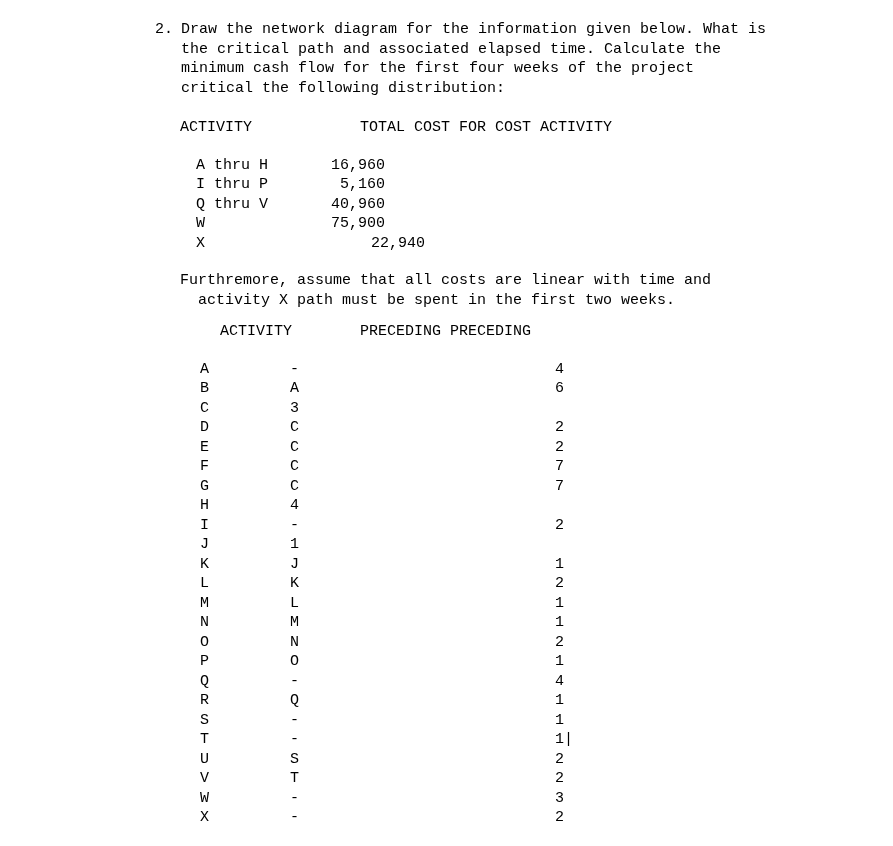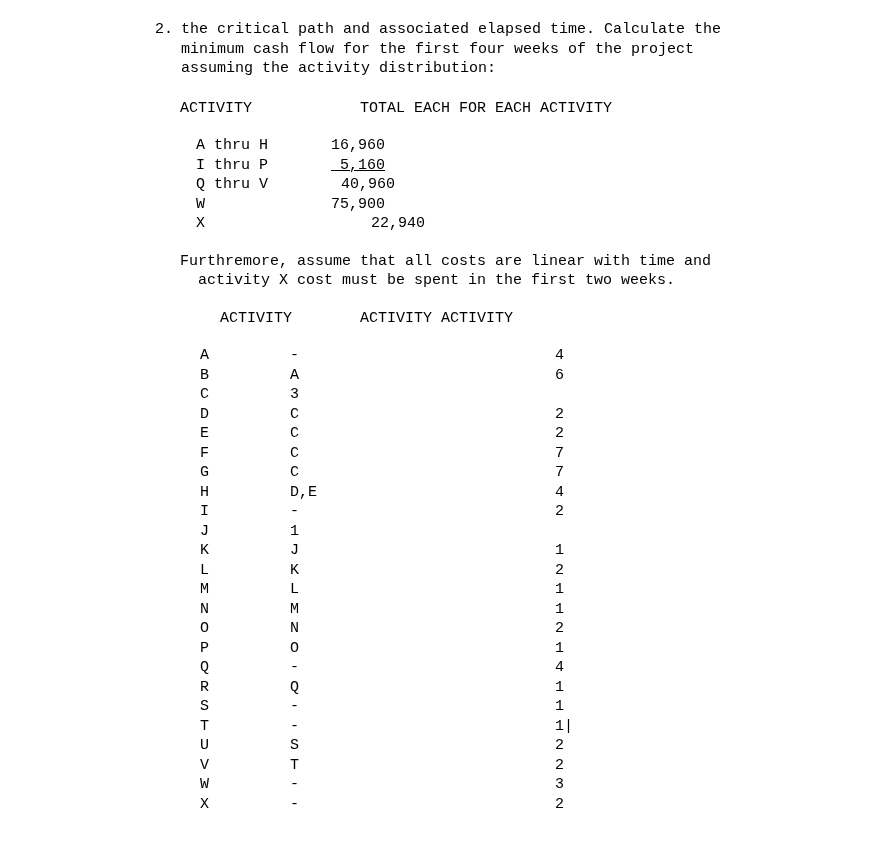--- a/index.html
+++ b/index.html
@@ -41,21 +41,21 @@
     }
     .cost-row {
       display: flex;
     }
     .cost-row .label {
       width: 135px;
       margin-left: 16px;
     }
     .furthermore {
       margin-top: 18px;
-      margin-bottom: 18px;
+      margin-bottom: 12px;
     }
     .furthermore .indent {
       margin-left: 18px;
     }
     .table-header {
       display: flex;
       margin-top: 0;
       margin-bottom: 18px;
     }
     .table-header .th1 {
@@ -80,62 +80,63 @@
     }
   </style>
 </head>
 <body>
 
 <div class="content">
 
   <div class="question-block">
     <div class="question-number">2.</div>
     <div class="question-text">
+      <div>Draw the network diagram for the information given below. What is</div>
       <div>the critical path and associated elapsed time. Calculate the</div>
       <div>minimum cash flow for the first four weeks of the project</div>
-      <div>assuming the activity distribution:</div>
+      <div>critical the following distribution:</div>
     </div>
   </div>
 
   <div class="section-header">
     <div class="col1">ACTIVITY</div>
-    <div>TOTAL EACH FOR EACH ACTIVITY</div>
+    <div>TOTAL COST FOR COST ACTIVITY</div>
   </div>
 
   <div id="cost-list">
       <div class="cost-row">
         <div class="label">A thru H</div>
         <div style="white-space: pre;">16,960</div>
       </div>
       <div class="cost-row">
         <div class="label">I thru P</div>
-        <div style="white-space: pre; text-decoration: underline;"> 5,160</div>
+        <div style="white-space: pre;"> 5,160</div>
       </div>
       <div class="cost-row">
         <div class="label">Q thru V</div>
-        <div style="white-space: pre; margin-left: 10px;">40,960</div>
+        <div style="white-space: pre;">40,960</div>
       </div>
       <div class="cost-row">
         <div class="label">W</div>
         <div style="white-space: pre;">75,900</div>
       </div>
       <div class="cost-row">
         <div class="label">X</div>
         <div style="white-space: pre; margin-left: 40px;">22,940</div>
       </div>
     </div>
 
   <div class="furthermore">
     <div>Furthremore, assume that all costs are linear with time and</div>
-    <div class="indent">activity X cost must be spent in the first two weeks.</div>
+    <div class="indent">activity X path must be spent in the first two weeks.</div>
   </div>
 
   <div class="table-header">
     <div class="th1">ACTIVITY</div>
-    <div class="th2">ACTIVITY ACTIVITY</div>
+    <div class="th2">PRECEDING PRECEDING</div>
   </div>
 
   <div id="activity-list">
       <div class="activity-row">
         <div class="c1">A</div>
         <div class="c2">-</div>
         <div class="c3">4</div>
       </div>
       <div class="activity-row">
         <div class="c1">B</div>
@@ -161,21 +162,20 @@
         <div class="c2">C</div>
         <div class="c3">7</div>
       </div>
       <div class="activity-row">
         <div class="c1">G</div>
         <div class="c2">C</div>
         <div class="c3">7</div>
       </div>
       <div class="activity-row">
         <div class="c1">H</div>
-        <div class="c2">D,E</div>
         <div class="c3">4</div>
       </div>
       <div class="activity-row">
         <div class="c1">I</div>
         <div class="c2">-</div>
         <div class="c3">2</div>
       </div>
       <div class="activity-row">
         <div class="c1">J</div>
         <div class="c3">1</div>

